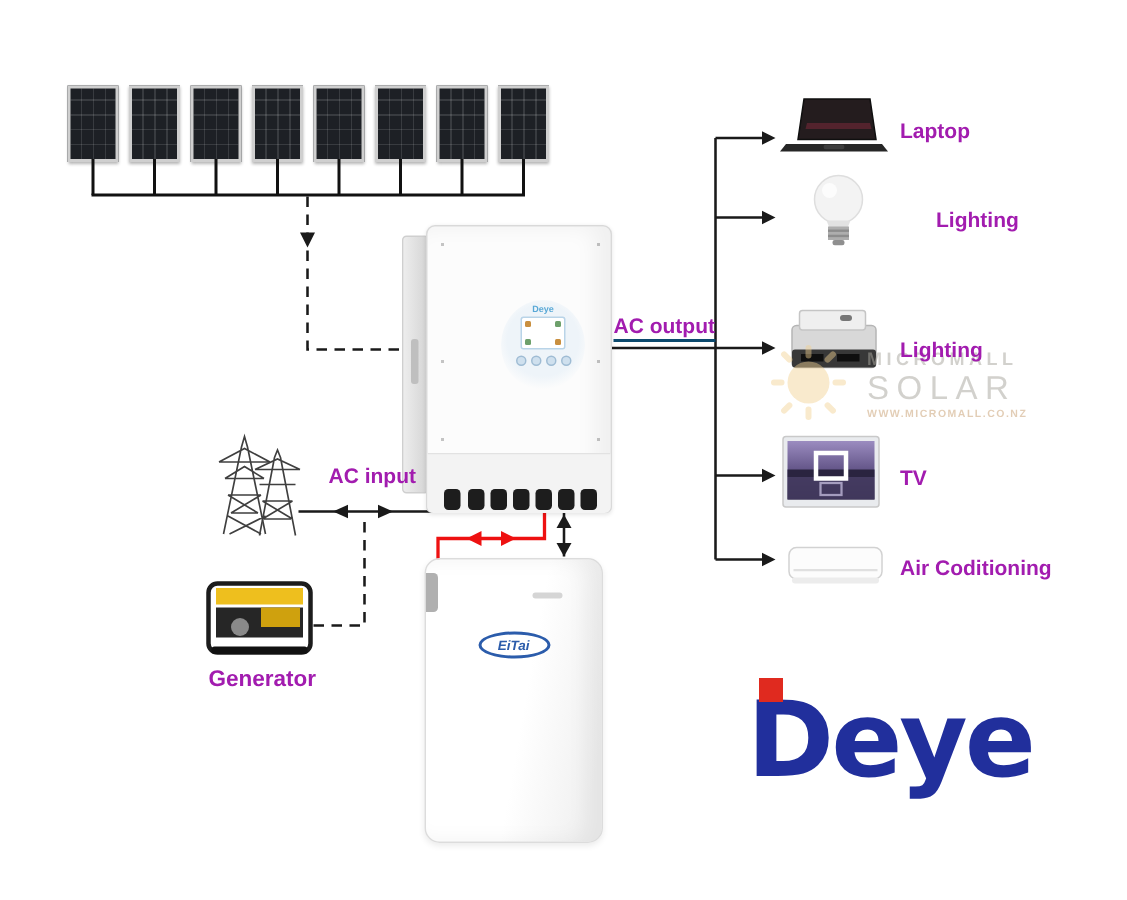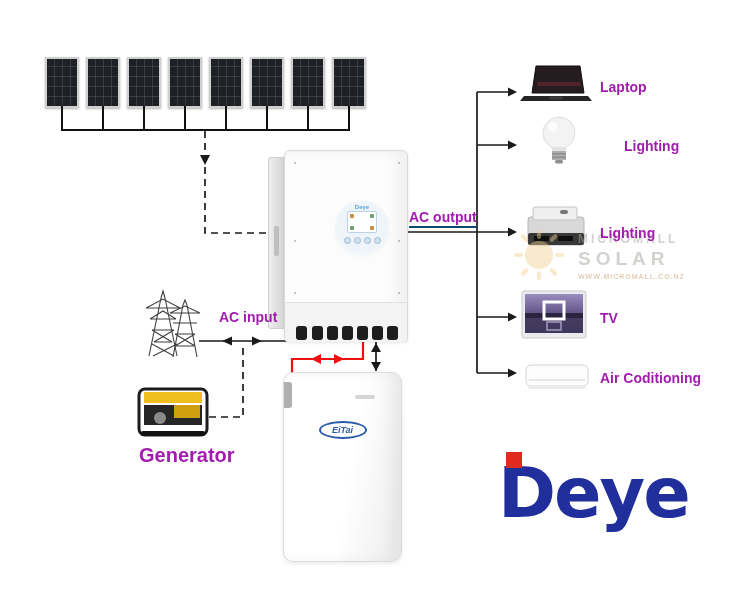--- a/index.html
+++ b/index.html
@@ -84,27 +84,27 @@
   .b-model{position:absolute;right:26px;top:22px;width:20px;height:4px;background:#d5d5d5;border-radius:2px;}
   .b-logo{
     position:absolute;left:50%;top:48px;transform:translateX(-50%);
     width:48px;height:18px;border:2px solid var(--eitai-blue);border-radius:50%;
     display:flex;align-items:center;justify-content:center;box-sizing:border-box;background:#fff;
   }
   .b-logo span{font-size:9px;font-weight:bold;font-style:italic;color:var(--eitai-blue);}
   
   .lbl{position:absolute;font-size:14px;font-weight:700;color:#a21caf;white-space:nowrap;}
   .lbl-underline{border-bottom:2px solid #0c4a6e;padding-bottom:1px;}
-  .lbl-generator{font-size:20px;}
+  .lbl-generator{font-size:15px;}
   
   .watermark{position:absolute;left:508px;top:222px;display:flex;align-items:flex-start;gap:8px;
     opacity:.6;pointer-events:none;}
   .wm-text{margin-top:8px;}
   .wm-line1{font-size:12px;font-weight:800;letter-spacing:3px;color:rgba(168,166,158,.85);line-height:19px;}
-  .wm-line2{font-size:19px;font-weight:700;letter-spacing:5px;color:rgba(168,166,158,.85);line-height:20px;}
+  .wm-line2{font-size:22px;font-weight:400;letter-spacing:5px;color:rgba(168,166,158,.85);line-height:20px;}
   .wm-line3{font-size:7px;font-weight:700;letter-spacing:1px;color:rgba(196,152,104,.8);margin-top:4px;}
   
   .deye-logo{position:absolute;left:498px;top:450px;width:212px;height:96px;}
   .deye-dot{position:absolute;left:8px;top:2px;width:16px;height:16px;background:var(--deye-red);}
   .deye-text{position:absolute;left:0;top:8px;font-family:"DejaVu Sans", sans-serif;
     font-size:70px;font-weight:800;line-height:1;letter-spacing:-2px;color:var(--deye-navy);}
 </style>
 </head>
 <body>
 

